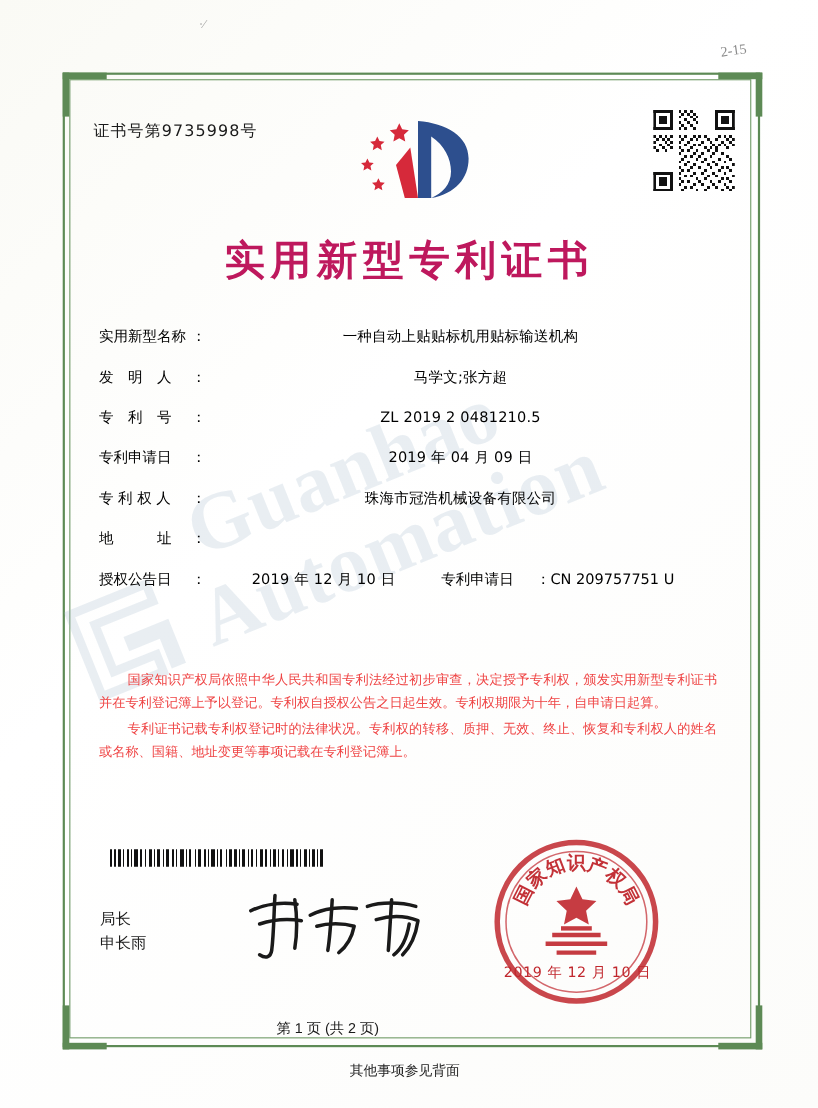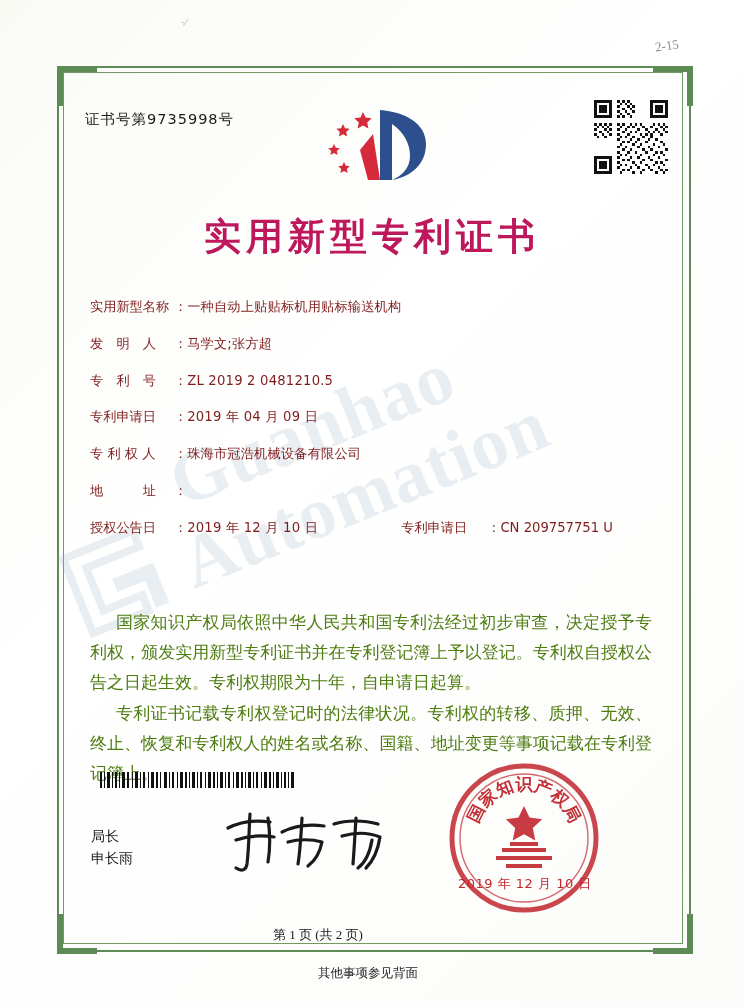--- a/index.html
+++ b/index.html
@@ -132,65 +132,66 @@
   }
 
   
   .fields {
     position: absolute;
     left: 90px;
     top: 297px;
     width: 560px;
     font-size: 13.2px;
     font-family: "DejaVu Sans", sans-serif;
-    color: #7f1d1d;
+    color: #000000;
   }
   .frow {
     display: flex;
     align-items: flex-start;
     margin-bottom: 17px;
     line-height: 1.5;
   }
   .flabel {
     width: 84px;
     flex: 0 0 84px;
     letter-spacing: 0px;
     white-space: nowrap;
   }
   .fsep {
     flex: 0 0 12px;
     text-align: center;
   }
   .fvalue {
     flex: 1 1 auto;
     letter-spacing: 0.2px;
+    text-align: center;
   }
   .fvalue .indent2 {
     display: block;
   }
   .frow.two-col .fvalue { flex: 0 0 214px; }
   .frow .second-label {
     flex: 0 0 86px;
     white-space: nowrap;
   }
   .frow .second-value {
     flex: 1 1 auto;
   }
 
   
   .paras {
     position: absolute;
     left: 90px;
     top: 608px;
     width: 562px;
-    font-size: 17px;
+    font-size: 12px;
     line-height: 1.75;
     text-align: justify;
     font-family: "DejaVu Sans", sans-serif;
-    color: #4d7c0f;
+    color: #ef4444;
   }
   .paras p {
     margin: 0 0 2px 0;
     text-indent: 26px;
   }
 
   
   .barcode {
     position: absolute;
     left: 100px;
@@ -235,22 +236,21 @@
   }
 
   
   .page-num {
     position: absolute;
     left: 0;
     top: 926px;
     width: 596px;
     text-align: center;
     font-size: 13px;
-    font-family: Liberation Serif, serif;
-    padding-left: 20px;
+    font-family: Liberation Sans, sans-serif;
   }
   .back-note {
     position: absolute;
     left: 0;
     top: 965px;
     width: 736px;
     text-align: center;
     font-size: 12.5px;
     font-family: "DejaVu Sans", sans-serif;
     color: #222;

